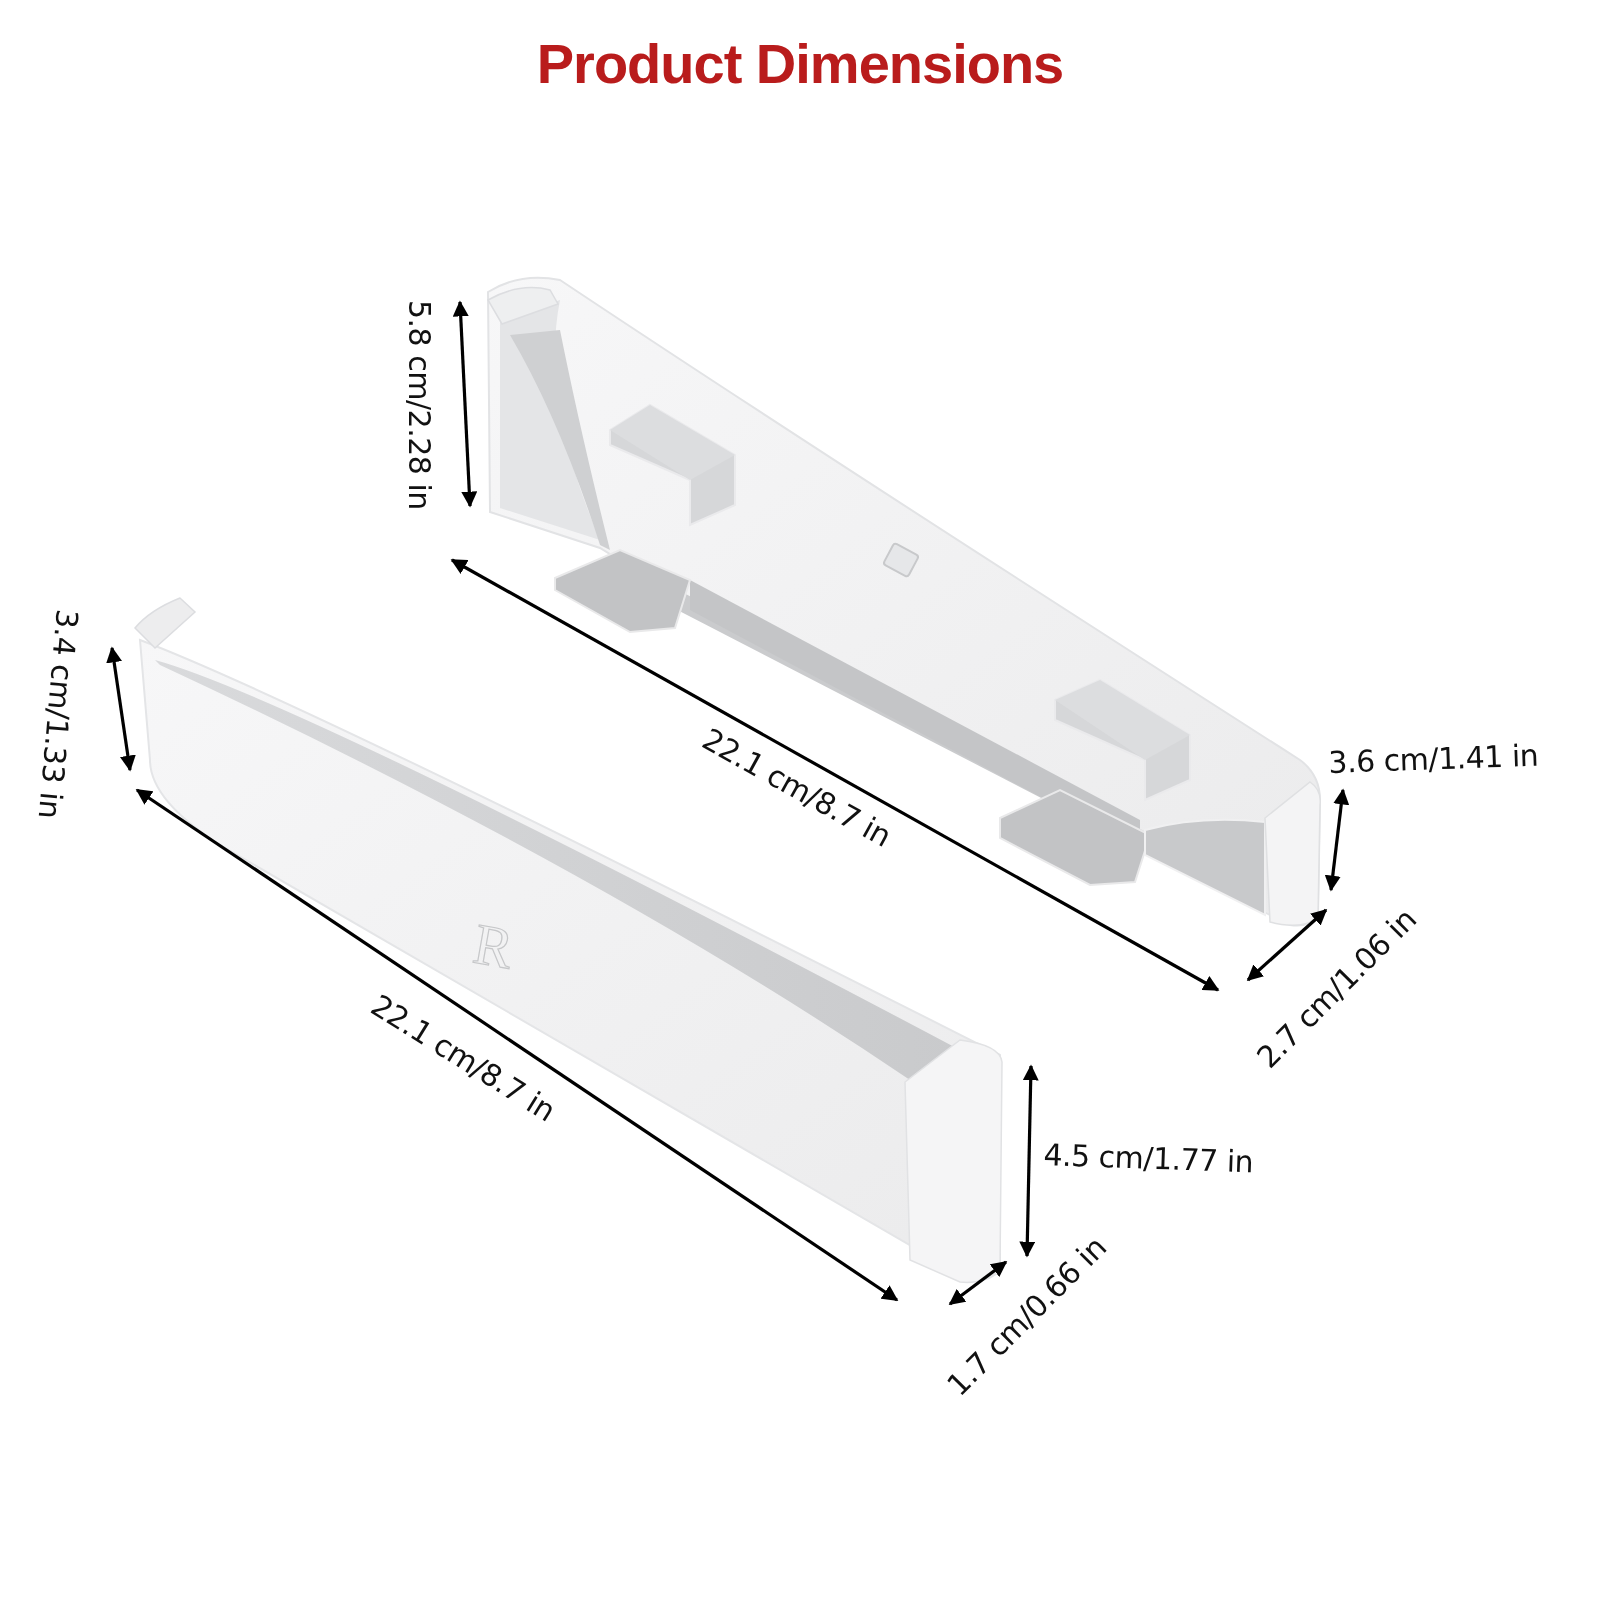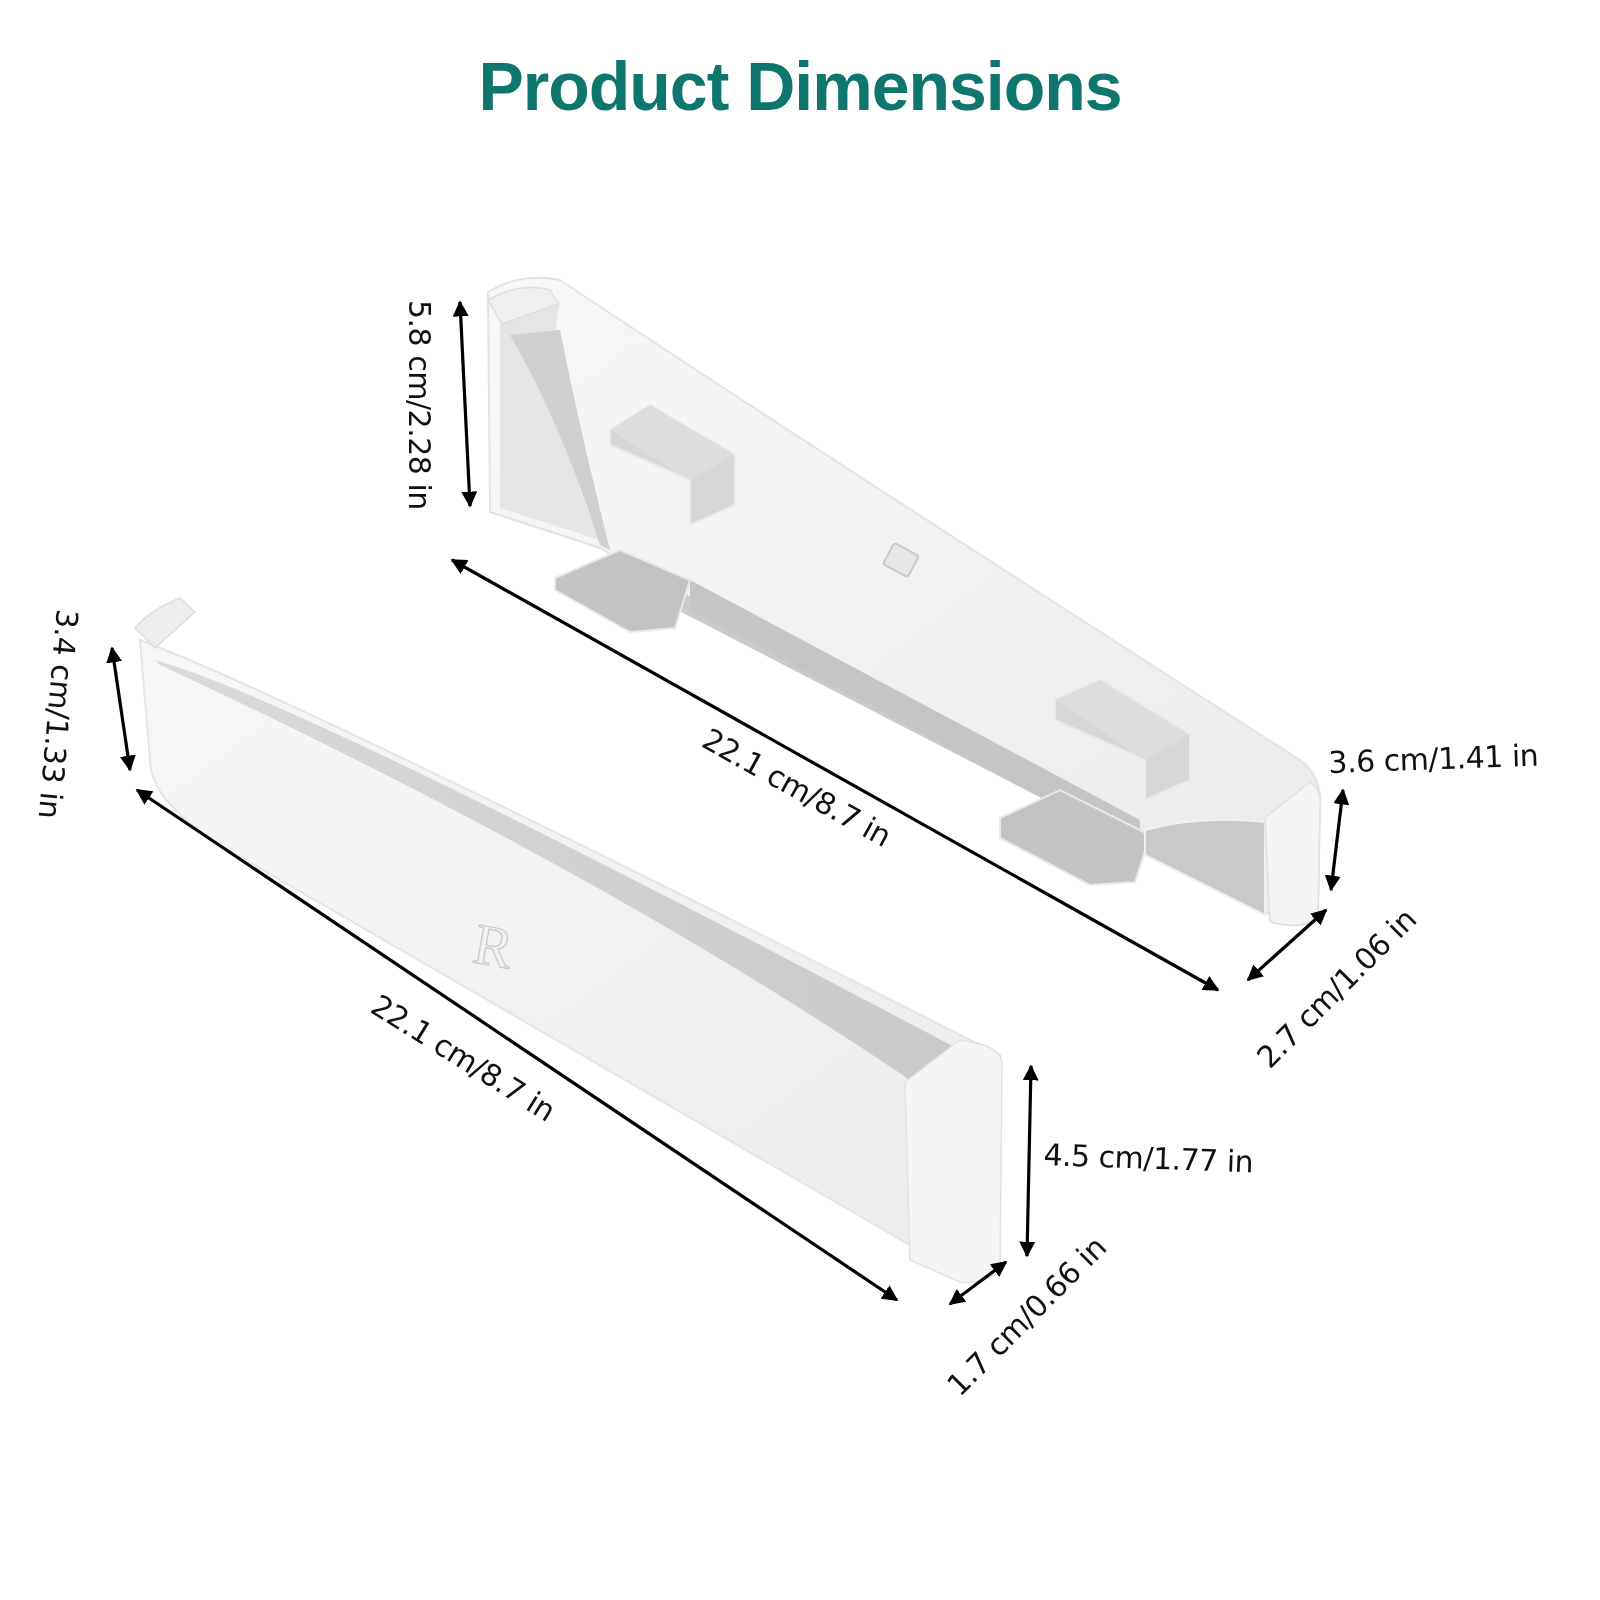--- a/index.html
+++ b/index.html
@@ -1,20 +1,20 @@
 <!DOCTYPE html>
 <html><head>
   <meta charset="utf-8">
   <style>
     html, body { margin: 0; padding: 0; background: #ffffff; }
     body { width: 1600px; height: 1600px; position: relative; overflow: hidden; font-family: "DejaVu Sans", sans-serif; }
     .title {
-      position: absolute; left: 0; top: 52px; width: 1600px; text-align: center;
-      font-family: "Liberation Sans", sans-serif; font-weight: bold; font-size: 68px;
-      color: #0f766e; letter-spacing: -1px; line-height: 1;
+      position: absolute; left: 0; top: 36px; width: 1600px; text-align: center;
+      font-family: "Liberation Sans", sans-serif; font-weight: bold; font-size: 56px;
+      color: #b91c1c; letter-spacing: -1px; line-height: 1;
     }
     svg.stage { position: absolute; left: 0; top: 0; width: 1600px; height: 1600px; }
     .dim-label {
       position: absolute; white-space: nowrap; font-family: "DejaVu Sans", sans-serif;
       font-size: 30px; color: #111111; transform-origin: 0 0; line-height: 1;
       letter-spacing: -0.5px;
     }
   </style>
 </head>
 <body>

